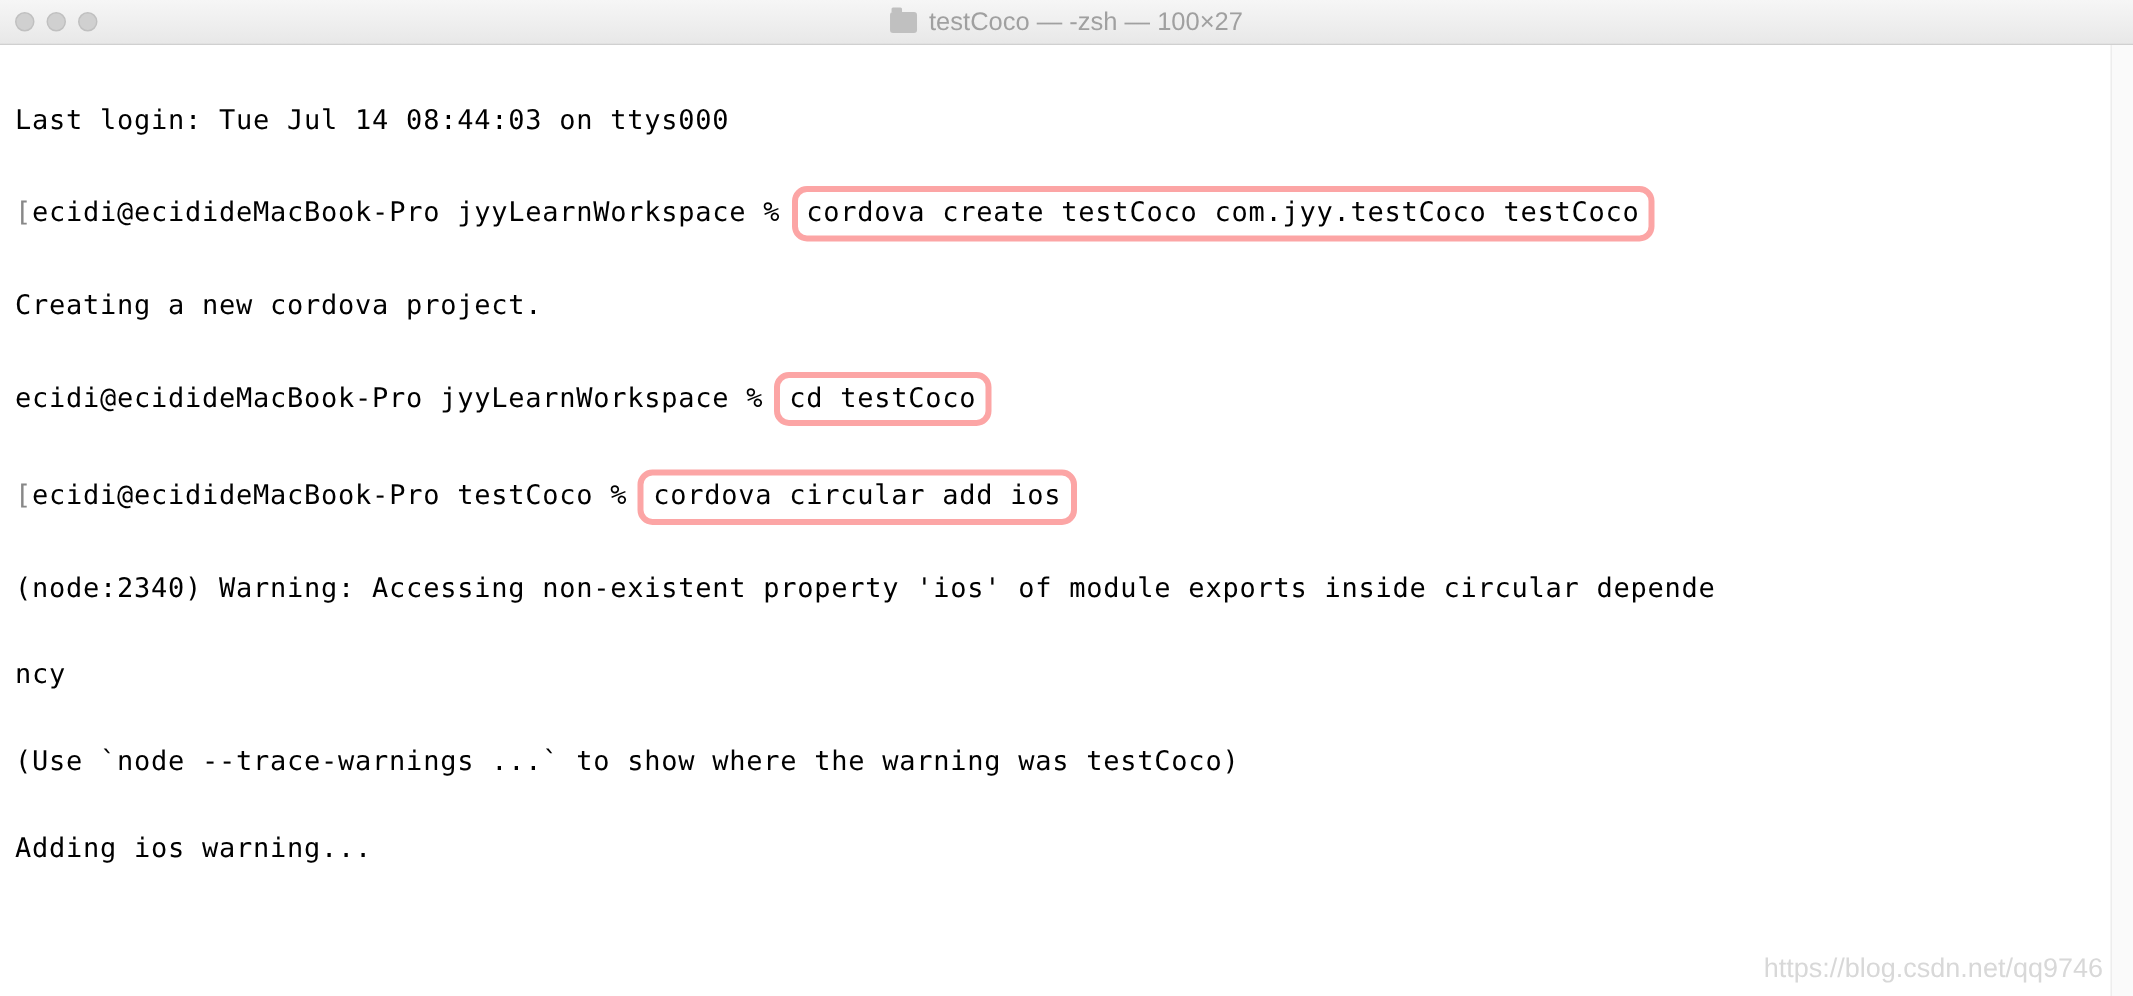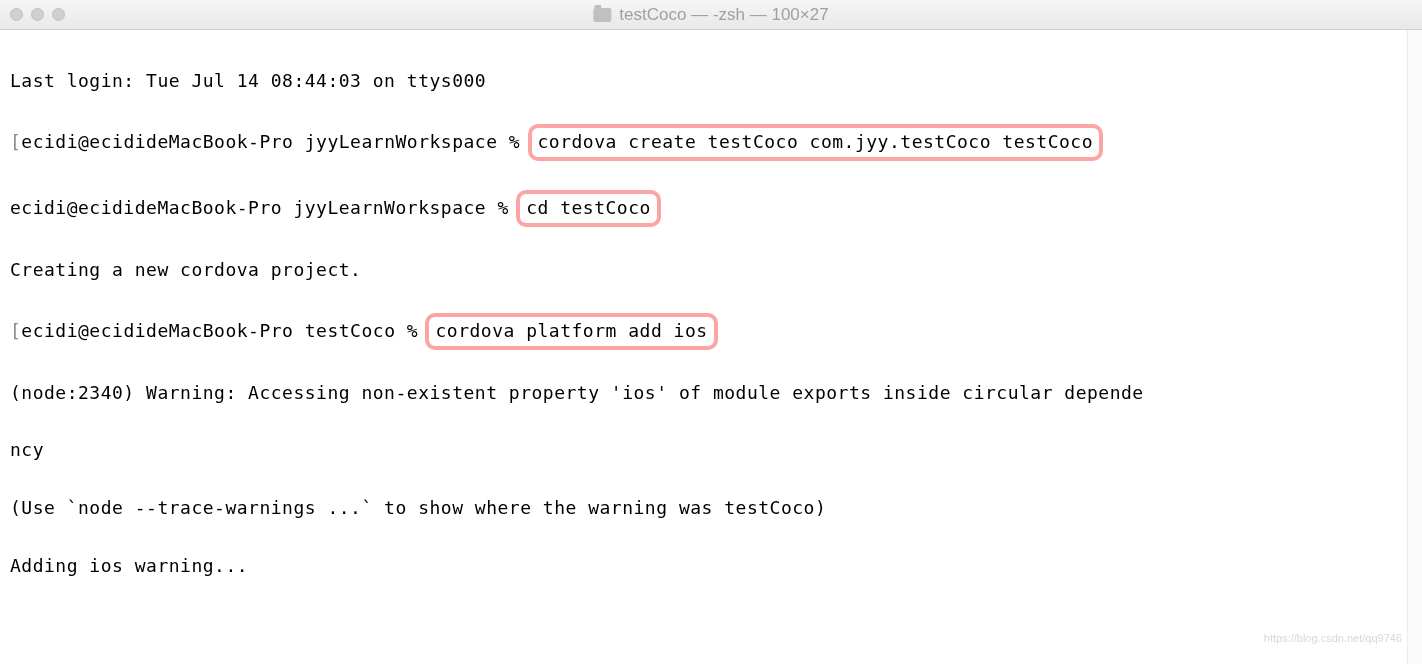--- a/index.html
+++ b/index.html
@@ -81,25 +81,25 @@
     }
     .highlight-box {
       display: inline-block;
       border: 4px solid #fca5a5;
       border-radius: 10px;
       padding: 0 6px;
       margin-left: -4px;
     }
     .watermark {
       position: absolute;
-      bottom: 20px;
+      bottom: 8px;
       right: 20px;
       color: #d8d8d8;
       font-family: -apple-system, sans-serif;
-      font-size: 11px;
+      font-size: 18px;
     }
     .scrollbar {
       position: absolute;
       right: 0;
       top: 30px;
       width: 15px;
       height: 634px;
       background: #fafafa;
       border-left: 1px solid #ededed;
     }
@@ -115,23 +115,23 @@
   </div>
   <div class="title-center">
     <span class="folder-icon"></span>
     <span>testCoco — -zsh — 100×27</span>
   </div>
 </div>
 
 <div class="terminal-content">
 <span class="line"><span>Last login: Tue Jul 14 08:44:03 on ttys000</span></span>
 <span class="line"><span class="bracket">[</span><span>ecidi@ecidideMacBook-Pro jyyLearnWorkspace % </span><span class="highlight-box"><span>cordova create testCoco com.jyy.testCoco testCoco</span></span></span>
+<span class="line"><span>Creating a new cordova project.</span></span>
 <span class="line"><span>ecidi@ecidideMacBook-Pro jyyLearnWorkspace % </span><span class="highlight-box"><span>cd testCoco</span></span></span>
-<span class="line"><span>Creating a new cordova project.</span></span>
-<span class="line"><span class="bracket">[</span><span>ecidi@ecidideMacBook-Pro testCoco % </span><span class="highlight-box"><span>cordova platform add ios</span></span></span>
+<span class="line"><span class="bracket">[</span><span>ecidi@ecidideMacBook-Pro testCoco % </span><span class="highlight-box"><span>cordova circular add ios</span></span></span>
 <span class="line"><span>(node:2340) Warning: Accessing non-existent property 'ios' of module exports inside circular depende</span></span>
 <span class="line"><span>ncy</span></span>
 <span class="line"><span>(Use `node --trace-warnings ...` to show where the warning was testCoco)</span></span>
 <span class="line"><span>Adding ios warning...</span></span>
 
 
 
 
 
 

